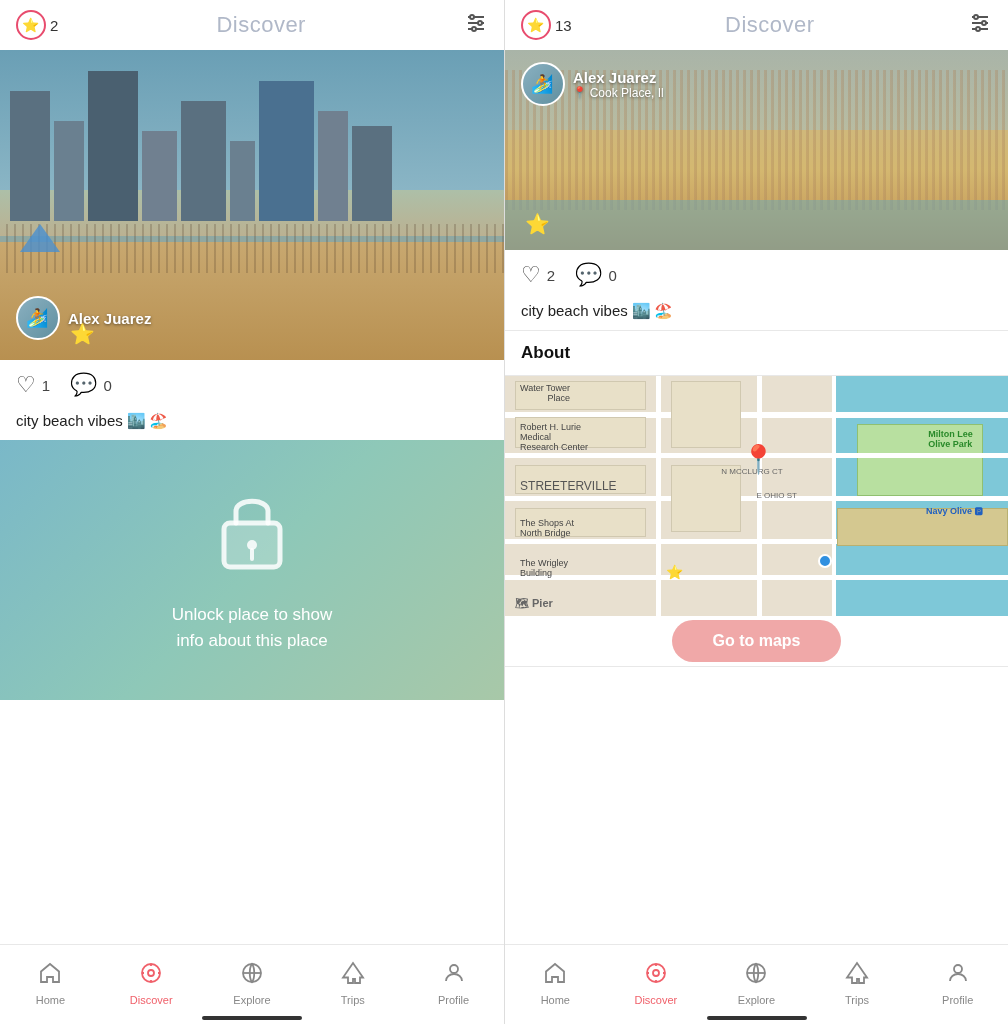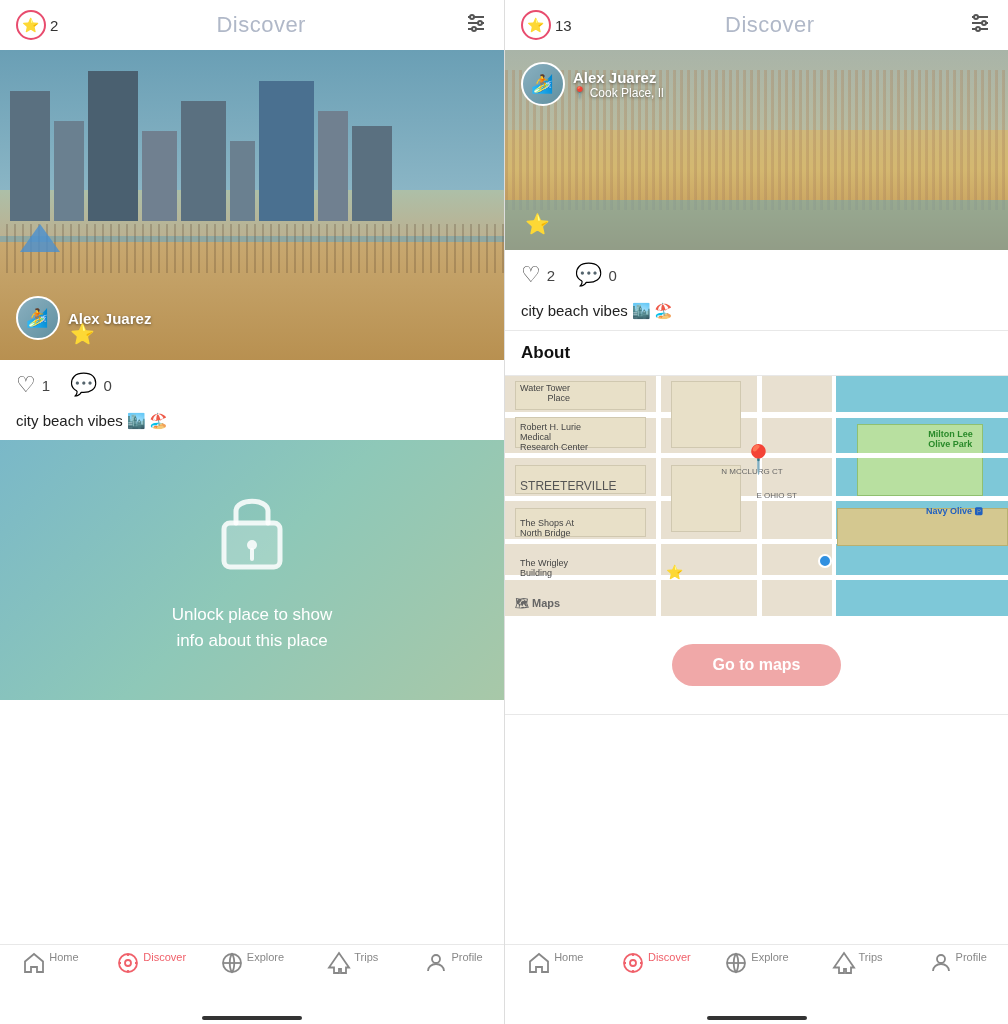--- a/index.html
+++ b/index.html
@@ -313,21 +313,21 @@
       left: 10px;
       font-size: 11px;
       color: #666;
       font-weight: 600;
     }
 
     
     .go-maps-container {
       display: flex;
       justify-content: center;
-      padding: 28px 16px;
+      padding: 4px 16px;
       flex-shrink: 0;
     }
     .go-maps-btn {
       background: #f0a8a8;
       color: #fff;
       border: none;
       border-radius: 25px;
       padding: 12px 40px;
       font-size: 16px;
       font-weight: 600;
@@ -348,21 +348,22 @@
       margin-top: auto;
       display: flex;
       border-top: 1px solid #e8e8e8;
       background: #fff;
       height: 72px;
       flex-shrink: 0;
     }
     .nav-item {
       flex: 1;
       display: flex;
-      align-items: flex-start;
+      flex-direction: column;
+      align-items: center;
       justify-content: center;
       gap: 3px;
       cursor: pointer;
       padding-top: 6px;
     }
     .nav-icon {
       font-size: 22px;
       color: #888;
     }
     .nav-icon.active {
@@ -635,21 +636,21 @@
       <div class="map-label" style="top:54%;right:5%;color:#2060c0;font-weight:600;">Navy Olive 🅿</div>
       <div class="map-label" style="top:48%;left:50%;font-size:8px;color:#666;">E OHIO ST</div>
       <div class="map-label" style="top:38%;left:43%;font-size:8px;color:#666;">N MCCLURG CT</div>
 
       <div class="map-pin" style="top:28%;left:47%;">📍</div>
 
       <div class="map-dot-blue" style="bottom:20%;right:35%;"></div>
 
       <div class="map-star-yellow" style="bottom:15%;left:32%;">⭐</div>
 
-      <div class="apple-maps-watermark">🗺 Maps</div>
+      <div class="apple-maps-watermark">🗺 Pier</div>
     </div>
   </div>
 
   <div class="go-maps-container">
     <button class="go-maps-btn">Go to maps</button>
   </div>
 
   <div class="divider"></div>
 
 

